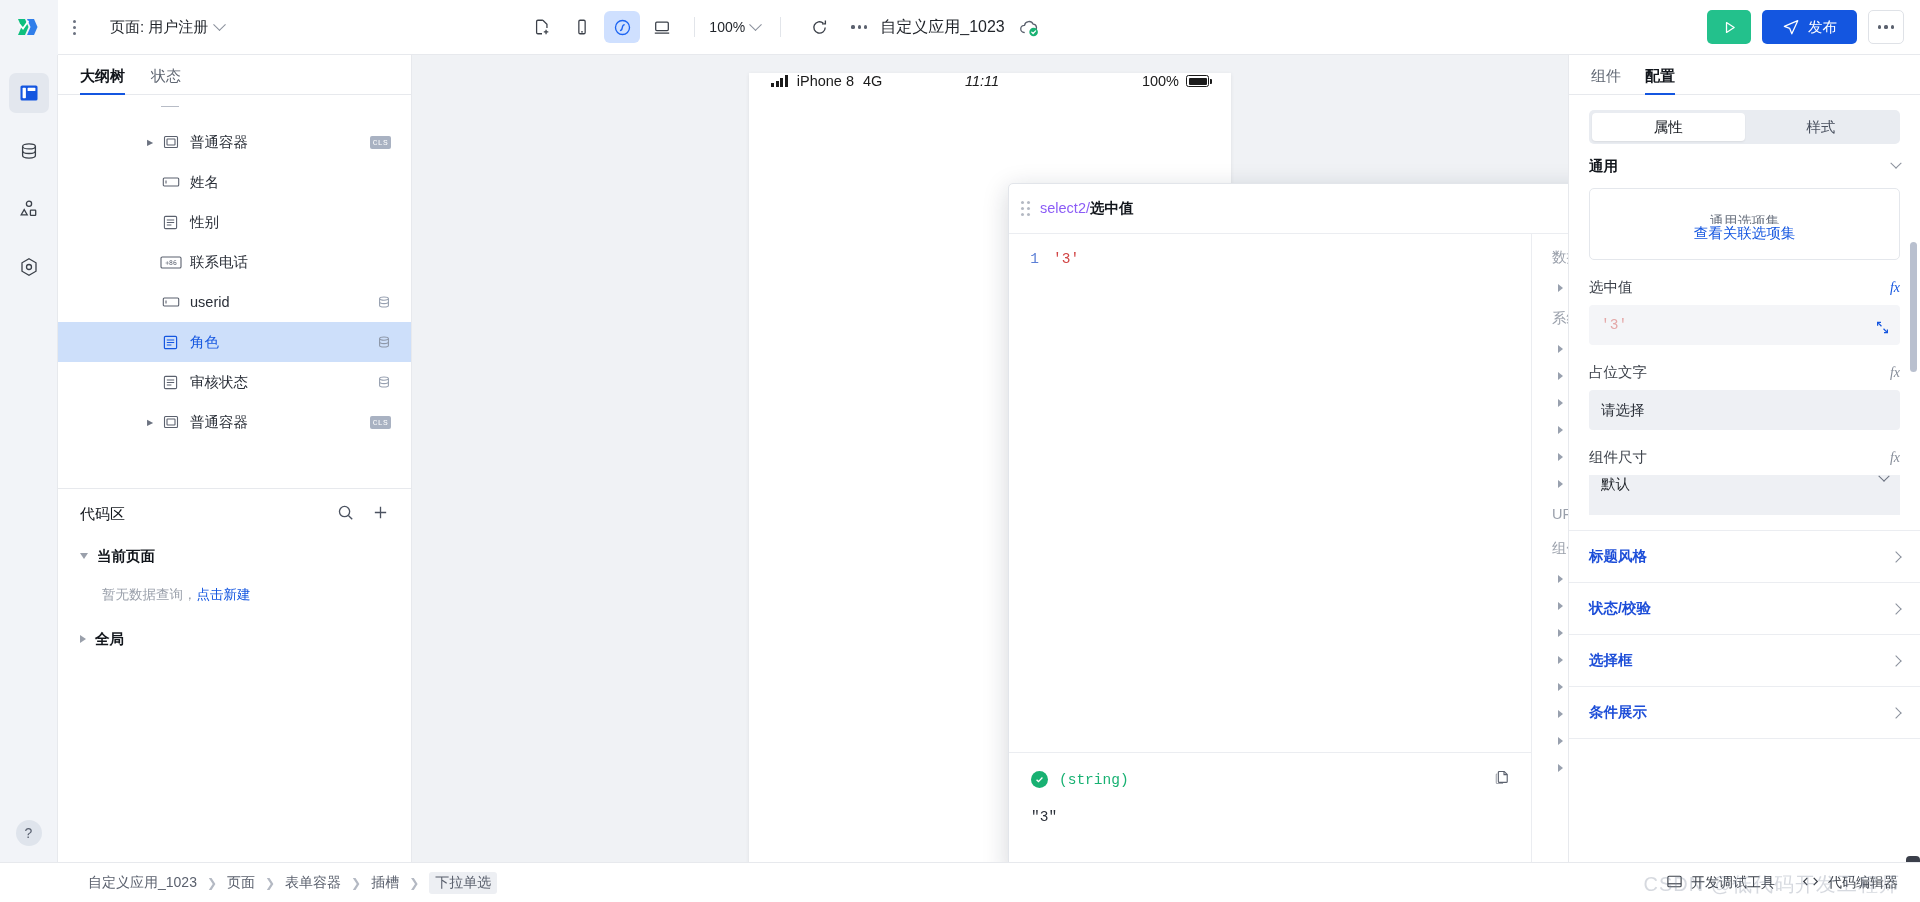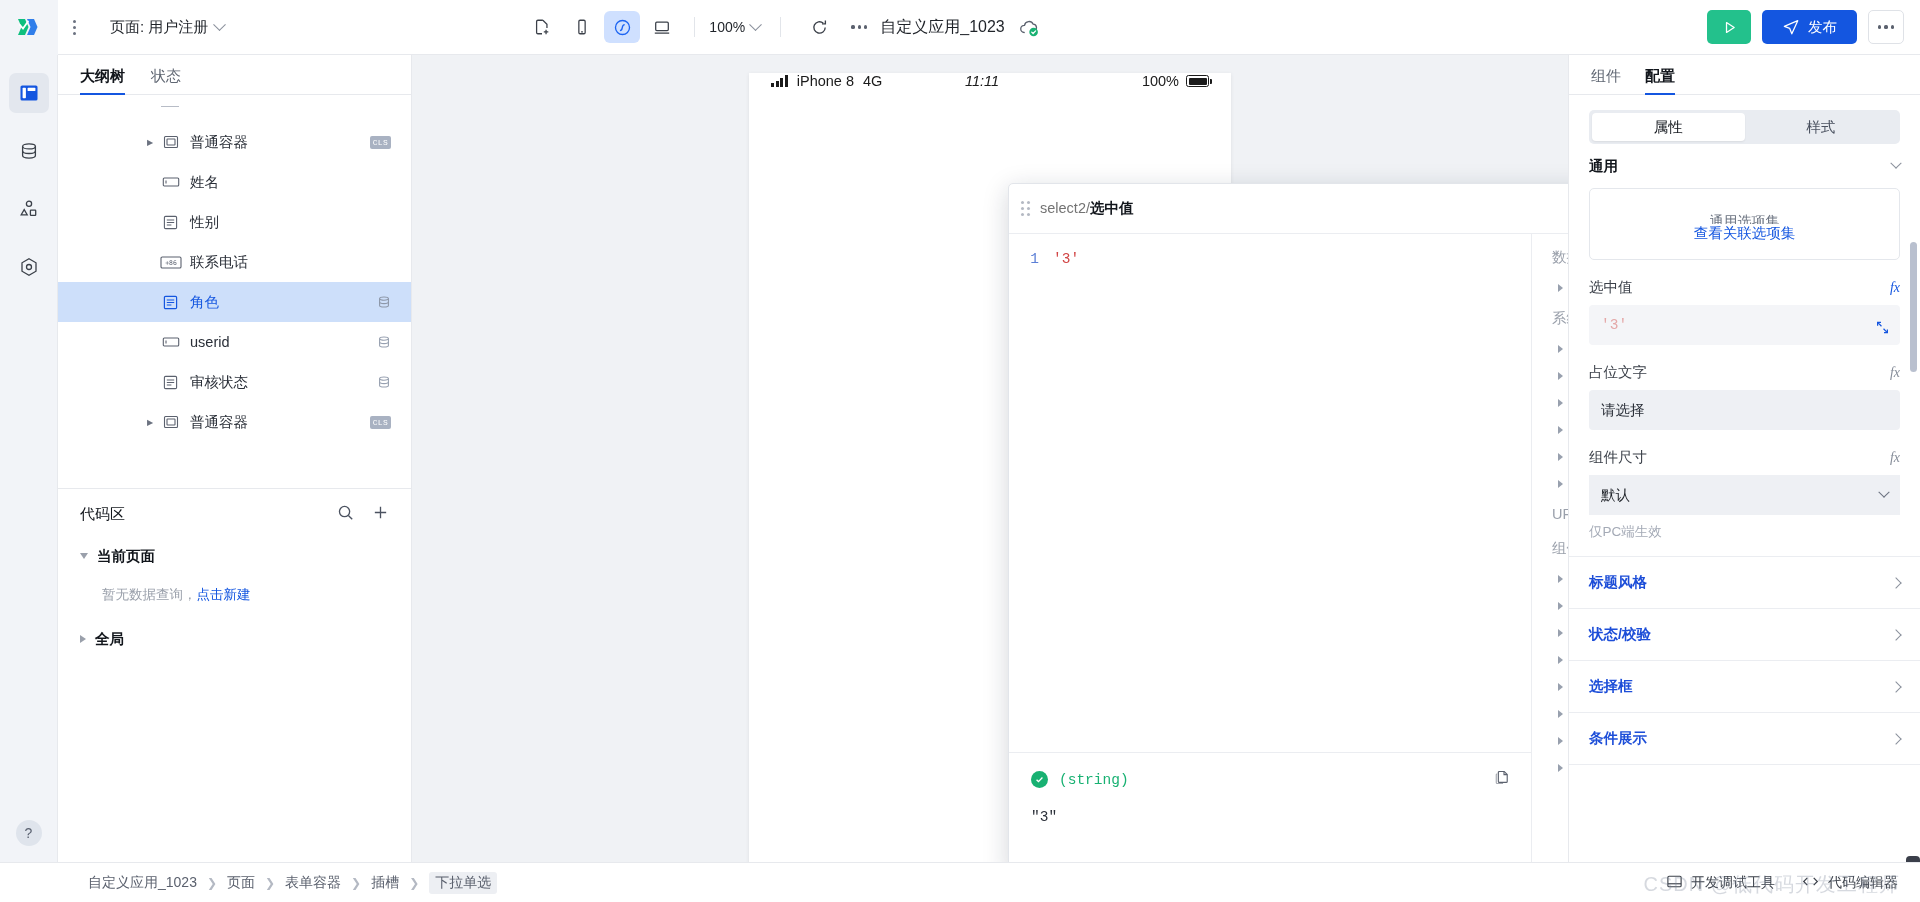--- a/index.html
+++ b/index.html
@@ -135,21 +135,21 @@
   
   .modal {
     position: absolute; left: 596px; top: 128px; width: 848px; height: 690px;
     background: #fff; border-radius: 5px; box-shadow: 0 6px 26px rgba(15,25,50,.18);
     display: flex; flex-direction: column; overflow: hidden; border: 1px solid #e2e5ea;
   }
   .m-head { height: 50px; flex: 0 0 50px; display: flex; align-items: center; padding: 0 14px 0 12px; border-bottom: 1px solid #ebedf1; }
   .grip { display: grid; grid-template-columns: repeat(2, 3px); gap: 3px; margin-right: 10px; cursor: grab; }
   .grip i { width: 3px; height: 3px; background: #b4b9c3; border-radius: 50%; display: block; }
   .m-title { font-size: 14.5px; }
-  .m-title .sel { color: #737373; }
+  .m-title .sel { color: #8b5cf6; }
   .m-title .prop { color: #12161c; font-weight: bold; }
   .m-body { flex: 1; display: flex; min-height: 0; }
   .m-left { flex: 1; display: flex; flex-direction: column; min-width: 0; border-right: 1px solid #ebedf1; }
   .editor { flex: 1; padding: 14px 0 0 0; font-family: "Liberation Mono", "DejaVu Sans Mono", monospace; font-size: 14.5px; min-height: 0; }
   .eline { display: flex; height: 22px; align-items: center; }
   .eln { width: 44px; text-align: right; padding-right: 14px; color: #5b7fd6; }
   .estr { color: #d14343; }
   .result { flex: 0 0 120px; border-top: 1px solid #ebedf1; padding: 16px 20px 0 22px; }
   .res-head { display: flex; align-items: center; gap: 11px; }
   .ok-dot { width: 17px; height: 17px; border-radius: 50%; background: #18b172; display: flex; align-items: center; justify-content: center; }
@@ -185,21 +185,21 @@
   .field-label { display: flex; align-items: center; font-size: 14.5px; color: #3b4049; margin-bottom: 8px; }
   .fx { margin-left: auto; color: #1456e0; font-style: italic; font-size: 14px; cursor: pointer; font-family: "Liberation Serif", serif; }
   .fx.gray { color: #868d99; }
   .input-box {
     height: 40px; background: #eef0f4; border-radius: 4px; display: flex; align-items: center;
     padding: 0 12px; font-size: 14.5px; color: #2a2f38; position: relative; cursor: text;
   }
   .input-box.code { background: #f4f5f8; }
   .input-box .codeval { font-family: "Liberation Mono", "DejaVu Sans Mono", monospace; color: #e4a7a7; }
   .expand-ic { position: absolute; right: 10px; bottom: 7px; color: #1456e0; cursor: pointer; }
-  .sel-box { height: 40px; background: #eef0f4; border-radius: 0; display: flex; align-items: center; padding: 0 12px; font-size: 14.5px; cursor: pointer; }
+  .sel-box { height: 40px; background: #eef0f4; border-radius: 0; display: flex; align-items: flex-start; padding: 0 12px; font-size: 14.5px; cursor: pointer; }
   .sel-box .chev { margin-left: auto; width: 8px; height: 8px; border-right: 1.6px solid #6b7280; border-bottom: 1.6px solid #6b7280; transform: rotate(45deg) translate(-2px,-2px); }
   .hint { padding: 8px 20px 0; font-size: 13.5px; color: #a4aab6; }
   .rp-divider { height: 1px; background: #ebedf1; margin-top: 15px; }
   .rp-row { height: 52px; display: flex; align-items: center; padding: 0 20px; font-size: 14.5px; font-weight: bold; color: #1d4ed8; border-bottom: 1px solid #ebedf1; cursor: pointer; }
   .rp-row .chev-r { margin-left: auto; width: 8px; height: 8px; border-right: 1.6px solid #8a909c; border-top: 1.6px solid #8a909c; transform: rotate(45deg); }
   .rp-scrollbar { position: absolute; right: 3px; top: 98px; width: 7px; height: 130px; background: #b9c0cf; border-radius: 4px; }
   .rainbow { position: absolute; right: 0; top: 712px; width: 14px; height: 130px; border-radius: 4px;
     background: linear-gradient(to bottom,#3b3f4a 0 6%,#d7532f 6% 17%,#e0c23a 17% 36%,#d9dc4a 36% 47%,#6fd07a 47% 64%,#3fc8a8 64% 78%,#2bb6bf 78% 90%,#3b3f4a 90% 100%); }
 
   
@@ -399,47 +399,47 @@
         <div class="trow" style="padding-left:100px">
           <span class="ticon">
             <svg width="22" height="13" viewBox="0 0 22 13" fill="none">
                 <rect x="1" y="1" width="20" height="11" rx="1.3" stroke="#5b616e" stroke-width="1.1"></rect>
                 <text x="11" y="9" font-size="6.4" text-anchor="middle" fill="#5b616e" font-family="monospace">+86</text>
               </svg>
           </span>
           <span class="tlabel">联系电话</span>
         </div>
 
+        <div class="trow" style="padding-left:100px">
+          <span class="ticon">
+            <svg width="18" height="14" viewBox="0 0 18 14" fill="none" stroke="#5b616e" stroke-width="1.1">
+                <rect x="1.3" y="3" width="15.4" height="8" rx="1"></rect>
+                <path d="M4 5.5v3"></path>
+              </svg>
+          </span>
+          <span class="tlabel">userid</span>
+          <span class="tright">
+            <svg width="14" height="14" viewBox="0 0 14 14" fill="none" stroke="#97a0b0" stroke-width="1.1">
+                <ellipse cx="7" cy="3.6" rx="4.4" ry="1.6"></ellipse>
+                <path d="M2.6 3.6v6.8c0 .9 2 1.6 4.4 1.6s4.4-.7 4.4-1.6V3.6"></path>
+                <path d="M2.6 7c0 .9 2 1.6 4.4 1.6S11.4 7.9 11.4 7"></path>
+              </svg>
+          </span>
+        </div>
+
         <div class="trow sel" style="padding-left:100px">
           <span class="ticon">
             <svg width="15" height="15" viewBox="0 0 15 15" fill="none" stroke="#1456e0" stroke-width="1.2">
                 <rect x="1.4" y="1.4" width="12.2" height="12.2" rx="1.2"></rect>
                 <path d="M3.8 5h7.4M3.8 7.5h7.4M3.8 10h4.6"></path>
               </svg>
           </span>
           <span class="tlabel">角色</span>
           <span class="tright">
             <svg width="14" height="14" viewBox="0 0 14 14" fill="none" stroke="#8d97a8" stroke-width="1.1">
-                <ellipse cx="7" cy="3.6" rx="4.4" ry="1.6"></ellipse>
-                <path d="M2.6 3.6v6.8c0 .9 2 1.6 4.4 1.6s4.4-.7 4.4-1.6V3.6"></path>
-                <path d="M2.6 7c0 .9 2 1.6 4.4 1.6S11.4 7.9 11.4 7"></path>
-              </svg>
-          </span>
-        </div>
-
-        <div class="trow" style="padding-left:100px">
-          <span class="ticon">
-            <svg width="18" height="14" viewBox="0 0 18 14" fill="none" stroke="#5b616e" stroke-width="1.1">
-                <rect x="1.3" y="3" width="15.4" height="8" rx="1"></rect>
-                <path d="M4 5.5v3"></path>
-              </svg>
-          </span>
-          <span class="tlabel">userid</span>
-          <span class="tright">
-            <svg width="14" height="14" viewBox="0 0 14 14" fill="none" stroke="#97a0b0" stroke-width="1.1">
                 <ellipse cx="7" cy="3.6" rx="4.4" ry="1.6"></ellipse>
                 <path d="M2.6 3.6v6.8c0 .9 2 1.6 4.4 1.6s4.4-.7 4.4-1.6V3.6"></path>
                 <path d="M2.6 7c0 .9 2 1.6 4.4 1.6S11.4 7.9 11.4 7"></path>
               </svg>
           </span>
         </div>
 
         <div class="trow" style="padding-left:100px">
           <span class="ticon">
             <svg width="15" height="15" viewBox="0 0 15 15" fill="none" stroke="#5b616e" stroke-width="1.1">
@@ -703,21 +703,20 @@
           <div class="field-label">
             <span>组件尺寸</span>
             <span class="fx gray">fx</span>
           </div>
           <div class="sel-box">
             <span>默认</span>
             <span class="chev"></span>
           </div>
         </div>
 
-        <div class="hint">仅PC端生效</div>
         <div class="rp-divider"></div>
 
         <div class="rp-row">
           <span>标题风格</span>
           <span class="chev-r"></span>
         </div>
         <div class="rp-row">
           <span>状态/校验</span>
           <span class="chev-r"></span>
         </div>

